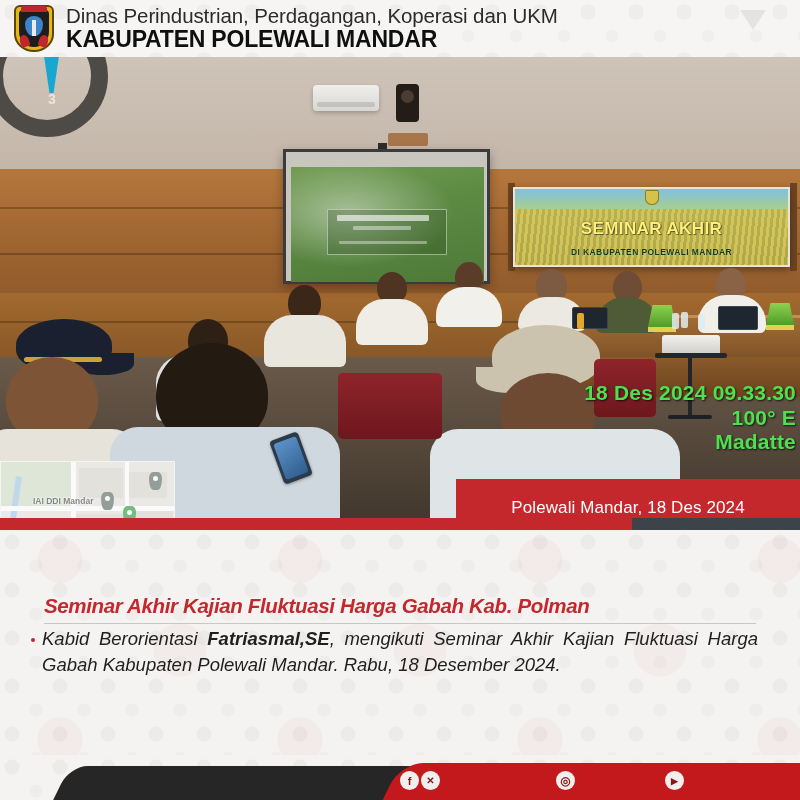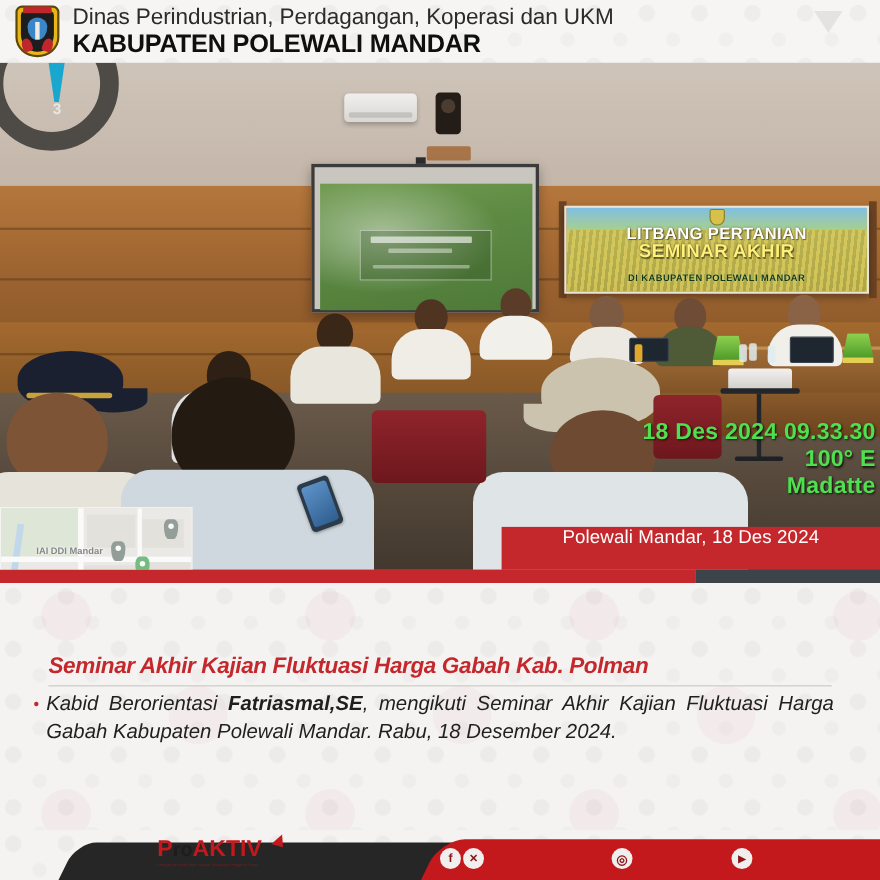--- a/index.html
+++ b/index.html
@@ -317,21 +317,21 @@
   .wm {
     position:absolute; right: 8px; top: 486px; z-index:4;
     font-size: 28px; font-weight: 700; color: rgba(255,255,255,0.33);
     letter-spacing: 0.5px;
   }
   .datebar {
     position: absolute; left: 456px; top: 479px;
     width: 344px; height: 39px;
     background: #c4282c;
     z-index: 5;
-    display:flex; align-items:flex-start; justify-content:center;
+    display:flex; align-items:flex-end; justify-content:center;
   }
   .datebar span { color:#fff; font-size:17px; font-weight:400; letter-spacing:0.1px; }
 
   
   .bar-red  { position:absolute; left:0; top:518px; width:632px; height:12px; background:#c4282c; z-index:6; }
   .bar-gray { position:absolute; left:632px; top:518px; width:168px; height:12px; background:#3d4449; z-index:6; }
 
   
   .content {
     position: absolute; left:0; top:530px; width:800px; height:225px;
@@ -439,21 +439,20 @@
         <div class="screen-t2"></div>
         <div class="screen-t3"></div>
       </div>
     </div>
 
     <div class="banner-post-l"></div>
     <div class="banner-post-r"></div>
     <div class="banner">
       <div class="rice"></div>
       <div class="bseal"></div>
-      <div class="bl1">LITBANG PERTANIAN</div>
       <div class="bl2">SEMINAR AKHIR</div>
       <div class="bl4">DI KABUPATEN POLEWALI MANDAR</div>
     </div>
 
     <div class="htable"></div>
     <div class="htable2"></div>
 
     <div class="head" style="left:536px; top:212px; width:31px; height:34px; background:#7d5a42;"></div>
     <div class="body" style="left:518px; top:240px; width:68px; height:34px; background:#ece9e2;"></div>
 
@@ -554,27 +553,20 @@
       <span>Kabid Berorientasi </span><b>Fatriasmal,SE</b><span>, mengikuti Seminar Akhir Kajian Fluktuasi Harga Gabah Kabupaten Polewali Mandar. Rabu, 18 Desember 2024.</span>
     </div>
   </div>
 
   <div class="footer">
     <div class="tex"></div>
     <div class="foot-dark"></div>
     <div class="foot-red"></div>
 
 
-    <div class="logo-proaktiv">
-      <div class="lg-main" style="font-size:21px; color:#c4191c;">
-        <span>P</span><span style="color:#1d1d1d; font-size:18px;">ro</span><span>AKTIV</span>
-      </div>
-      <div class="lg-sub" style="color:#7a1f22;">Pelayanan Kreatif dan Inovatif Terhadap Pengguna Prima</div>
-      <div class="bird" style="left:105px; top:-3px;"></div>
-    </div>
 
     <div class="soc" style="left:400px; top:16px;">
       <span>f</span>
     </div>
     <div class="soc" style="left:421px; top:16px; font-size:10px;">
       <span>✕</span>
     </div>
     <div class="soc" style="left:556px; top:16px; font-size:12px;">
       <span>◎</span>
     </div>

